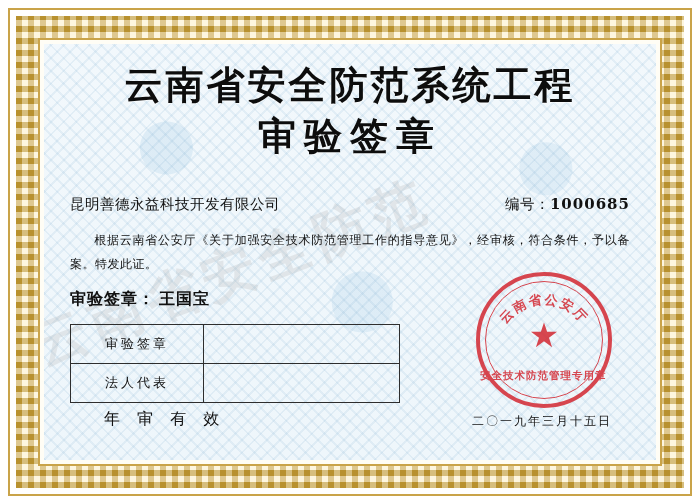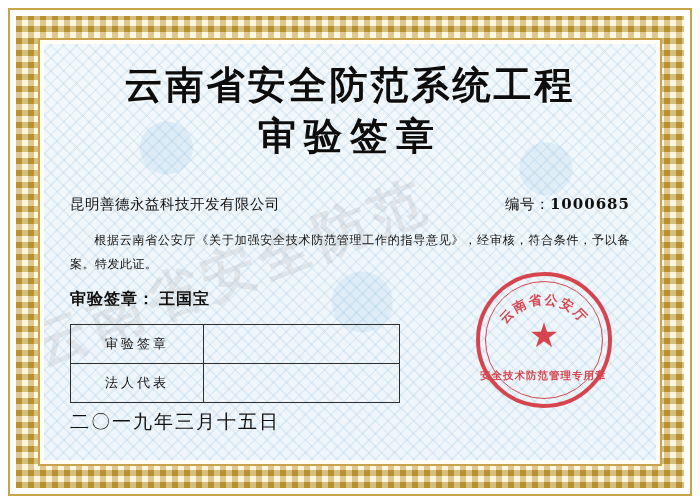--- a/index.html
+++ b/index.html
@@ -97,21 +97,21 @@
   }
   table.audit td.label{width:120px;}
   .footer{
     position:relative;display:flex;align-items:flex-end;
     justify-content:space-between;margin-top:6px;
   }
   .valid{
     font-size:16px;letter-spacing:6px;color:#111;margin-left:34px;
   }
   .date{
-    font-size:19px;letter-spacing:2px;color:#111;margin-right:18px;white-space:nowrap;
+    font-size:12px;letter-spacing:2px;color:#111;margin-right:18px;white-space:nowrap;
   }
   
   .seal{
     position:absolute;right:44px;bottom:52px;width:128px;height:128px;
     border:4px solid #d2202a;border-radius:50%;
     z-index:6;opacity:.82;
     background:rgba(255,255,255,0);
   }
   .seal .ring{
     position:absolute;left:5px;top:5px;right:5px;bottom:5px;
@@ -173,20 +173,21 @@
           <td></td>
         </tr>
         <tr>
           <td class="label">法人代表</td>
           <td></td>
         </tr>
       </tbody>
         </table>
 
       <div class="footer">
+        <div class="valid">年 审 有 效</div>
         <div class="date">二〇一九年三月十五日</div>
       </div>
 
     </div>
 
     <div class="seal">
       <div class="ring"></div>
       <svg class="seal-arc" viewBox="0 0 128 128">
         <defs>
           <path id="arcpath" d="M 18,74 A 46,46 0 0 1 110,74" fill="none"></path>

